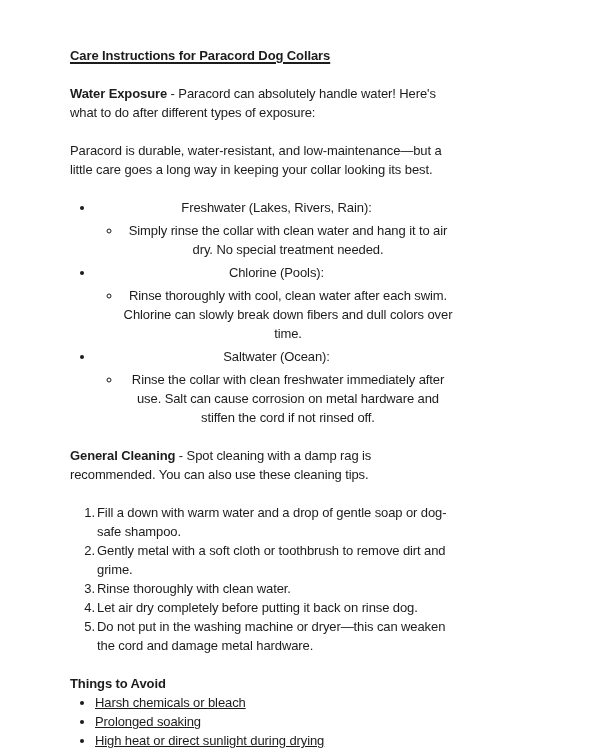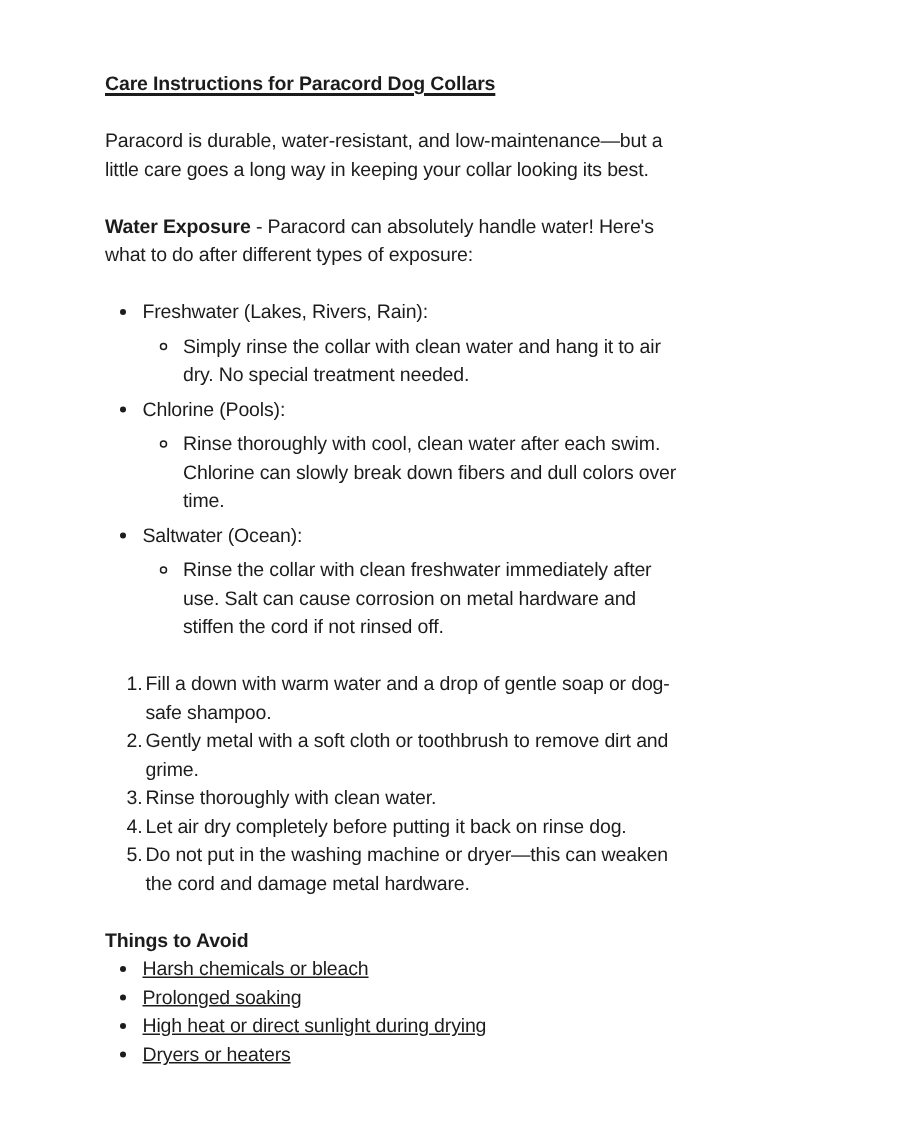--- a/index.html
+++ b/index.html
@@ -34,21 +34,21 @@
   }
   p {
     margin: 19px 0;
   }
   strong { font-weight: bold; }
   ul.l1 {
     margin: 19px 0;
     padding-left: 25px;
     list-style: disc;
   }
-  ul.l1 > li { margin: 0; }
+  ul.l1 > li { margin: 0; text-align: center; }
   ul.l2 {
     margin: 4px;
     padding-left: 23px;
     list-style: circle;
   }
   ul.l2 > li { margin: 0; }
   ol.steps {
     margin: 19px 0;
     padding-left: 27px;
     list-style: none;
@@ -75,23 +75,23 @@
     text-decoration: underline;
   }
 </style>
 </head>
 <body>
 
 <div class="page">
 
   <h1 class="doc-title">Care Instructions for Paracord Dog Collars</h1>
 
+  <p><strong>Water Exposure</strong><span> - Paracord can absolutely handle water! Here's what to do after different types of exposure:</span></p>
+
   <p>Paracord is durable, water-resistant, and low-maintenance—but a little care goes a long way in keeping your collar looking its best.</p>
-
-  <p><strong>Water Exposure</strong><span> - Paracord can absolutely handle water! Here's what to do after different types of exposure:</span></p>
 
   <ul class="l1">
     <li>
       <span>Freshwater (Lakes, Rivers, Rain):</span>
       <ul class="l2">
         <li><span>Simply rinse the collar with clean water and hang it to air dry. No special treatment needed.</span></li>
       </ul>
     </li>
     <li>
       <span>Chlorine (Pools):</span>
@@ -100,20 +100,21 @@
       </ul>
     </li>
     <li>
       <span>Saltwater (Ocean):</span>
       <ul class="l2">
         <li><span>Rinse the collar with clean freshwater immediately after use. Salt can cause corrosion on metal hardware and stiffen the cord if not rinsed off.</span></li>
       </ul>
     </li>
   </ul>
 
+  <p><strong>General Cleaning</strong><span> - Spot cleaning with a damp rag is recommended. You can also use these cleaning tips.</span></p>
 
   <ol class="steps">
     <li><span>Fill a down with warm water and a drop of gentle soap or dog-safe shampoo.</span></li>
     <li><span>Gently metal with a soft cloth or toothbrush to remove dirt and grime.</span></li>
     <li><span>Rinse thoroughly with clean water.</span></li>
     <li><span>Let air dry completely before putting it back on rinse dog.</span></li>
     <li><span>Do not put in the washing machine or dryer—this can weaken the cord and damage metal hardware.</span></li>
   </ol>
 
   <p class="avoid-heading"><strong>Things to Avoid</strong></p>

